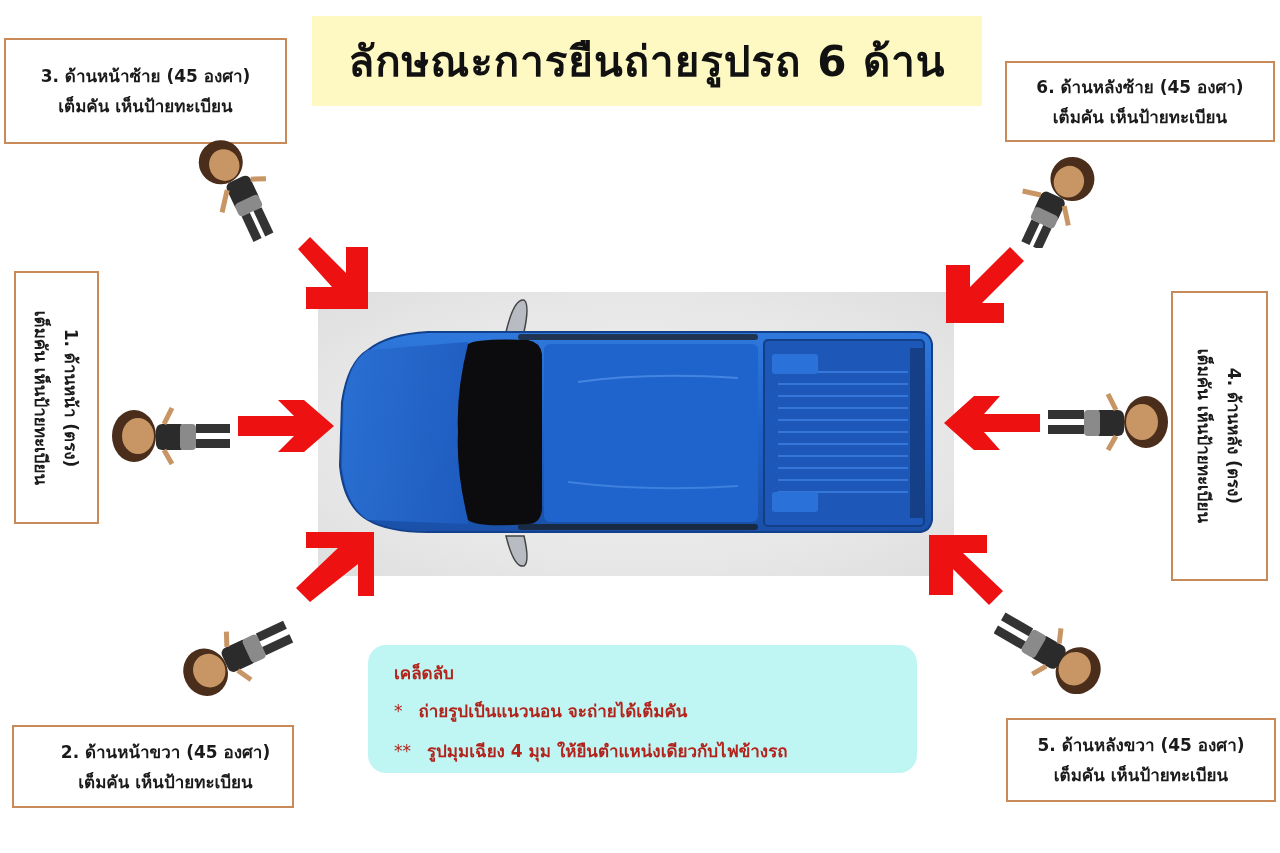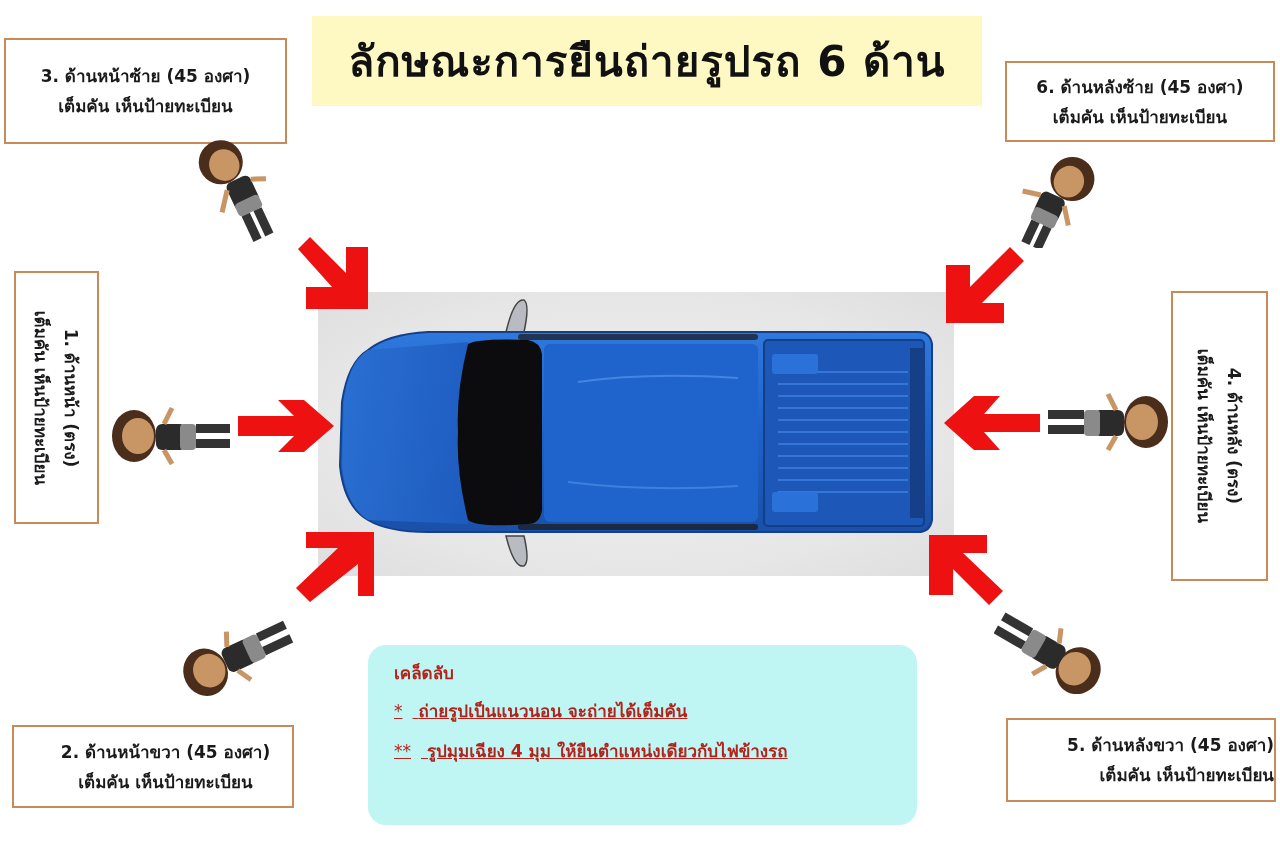--- a/index.html
+++ b/index.html
@@ -29,28 +29,28 @@
   .rot-cw { transform: rotate(90deg); }
 
   .car-area {
     position: absolute; left: 318px; top: 292px; width: 636px; height: 284px;
     background: radial-gradient(ellipse at center, #f2f2f2 0%, #e6e6e6 70%, #dedede 100%);
   }
   .arrow { position: absolute; width: 80px; height: 60px; }
   .person { position: absolute; width: 70px; height: 120px; }
 
   .tips-box {
-    position: absolute; left: 368px; top: 645px; width: 549px; height: 180px;
+    position: absolute; left: 368px; top: 645px; width: 549px; height: 128px;
     background: #bff5f2; border-radius: 18px;
     padding: 10px 26px; box-sizing: border-box;
     font-family: "DejaVu Sans", sans-serif; font-weight: bold; color: #b3231b;
     font-size: 17px;
   }
   .tips-box .tips-title { line-height: 36px; }
-  .tips-box .tip-line { line-height: 40px; white-space: nowrap; text-decoration: underline; }
+  .tips-box .tip-line { line-height: 40px; white-space: nowrap; }
   .tips-box .bullet { color: #b3231b; font-weight: normal; margin-right: 10px; }
   .tips-box .cont { padding-left: 8px; line-height: 40px; }
 </style>
 </head>
 <body>
 
 <div class="title-box">
   <span>ลักษณะการยืนถ่ายรูปรถ 6 ด้าน</span>
 </div>
 
@@ -76,21 +76,21 @@
     <div>4. ด้านหลัง (ตรง)</div>
     <div>เต็มคัน เห็นป้ายทะเบียน</div>
   </div>
 </div>
 
 <div class="label-box" style="left:12px; top:725px; width:282px; height:83px;padding-left:25px;">
   <div>2. ด้านหน้าขวา (45 องศา)</div>
   <div>เต็มคัน เห็นป้ายทะเบียน</div>
 </div>
 
-<div class="label-box" style="left:1006px; top:718px; width:270px; height:84px;align-items:flex-end;">
+<div class="label-box" style="left:1006px; top:718px; width:270px; height:84px;">
   <div>5. ด้านหลังขวา (45 องศา)</div>
   <div>เต็มคัน เห็นป้ายทะเบียน</div>
 </div>
 
 <div class="car-area">
   <svg width="636" height="284" viewBox="0 0 636 284">
     <defs>
       <linearGradient id="body" x1="0" y1="0" x2="0" y2="1">
         <stop offset="0" stop-color="#2f78dc"></stop>
         <stop offset="0.5" stop-color="#1e62c8"></stop>

